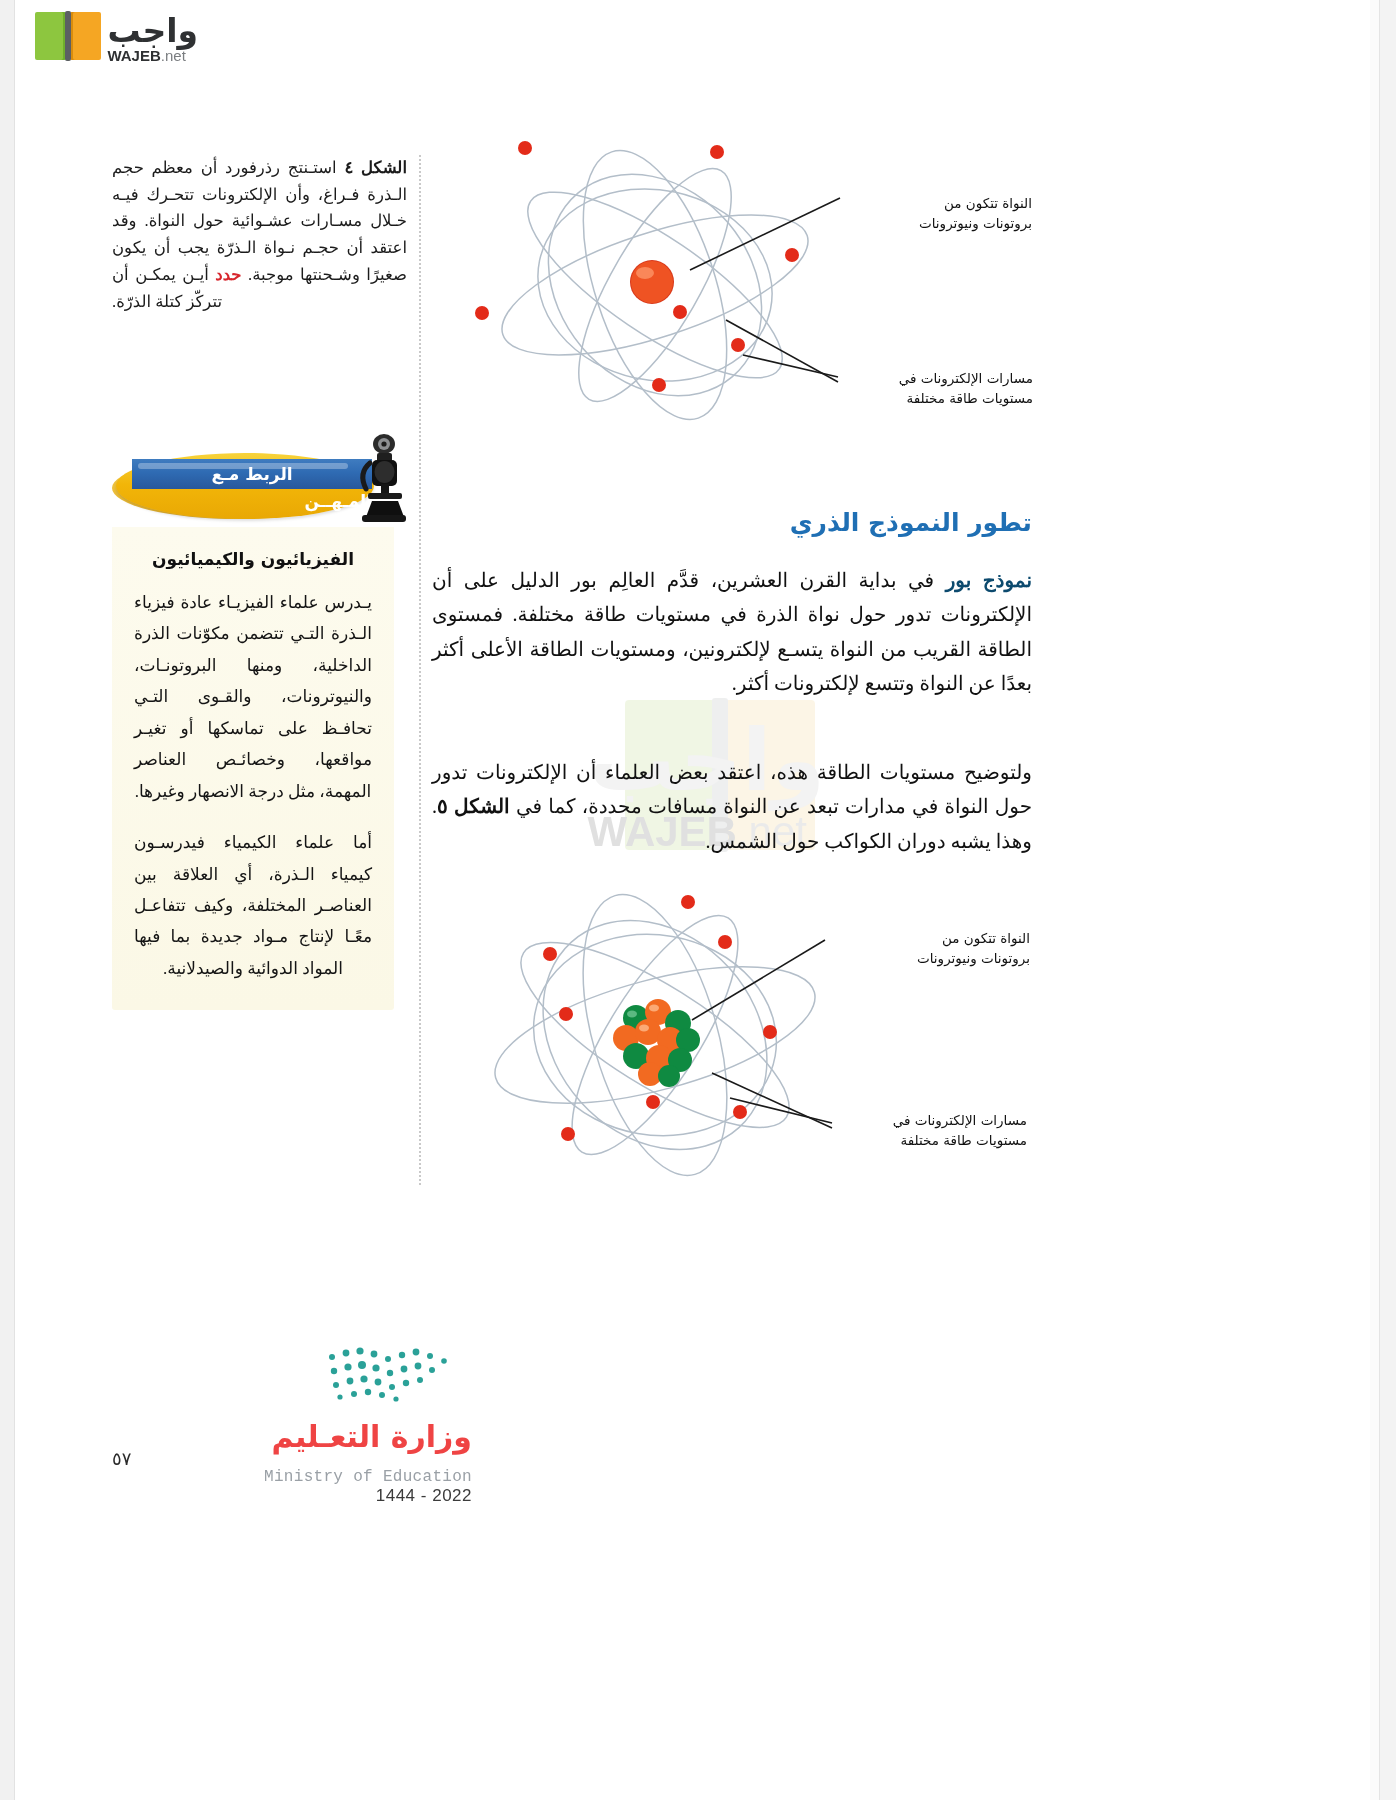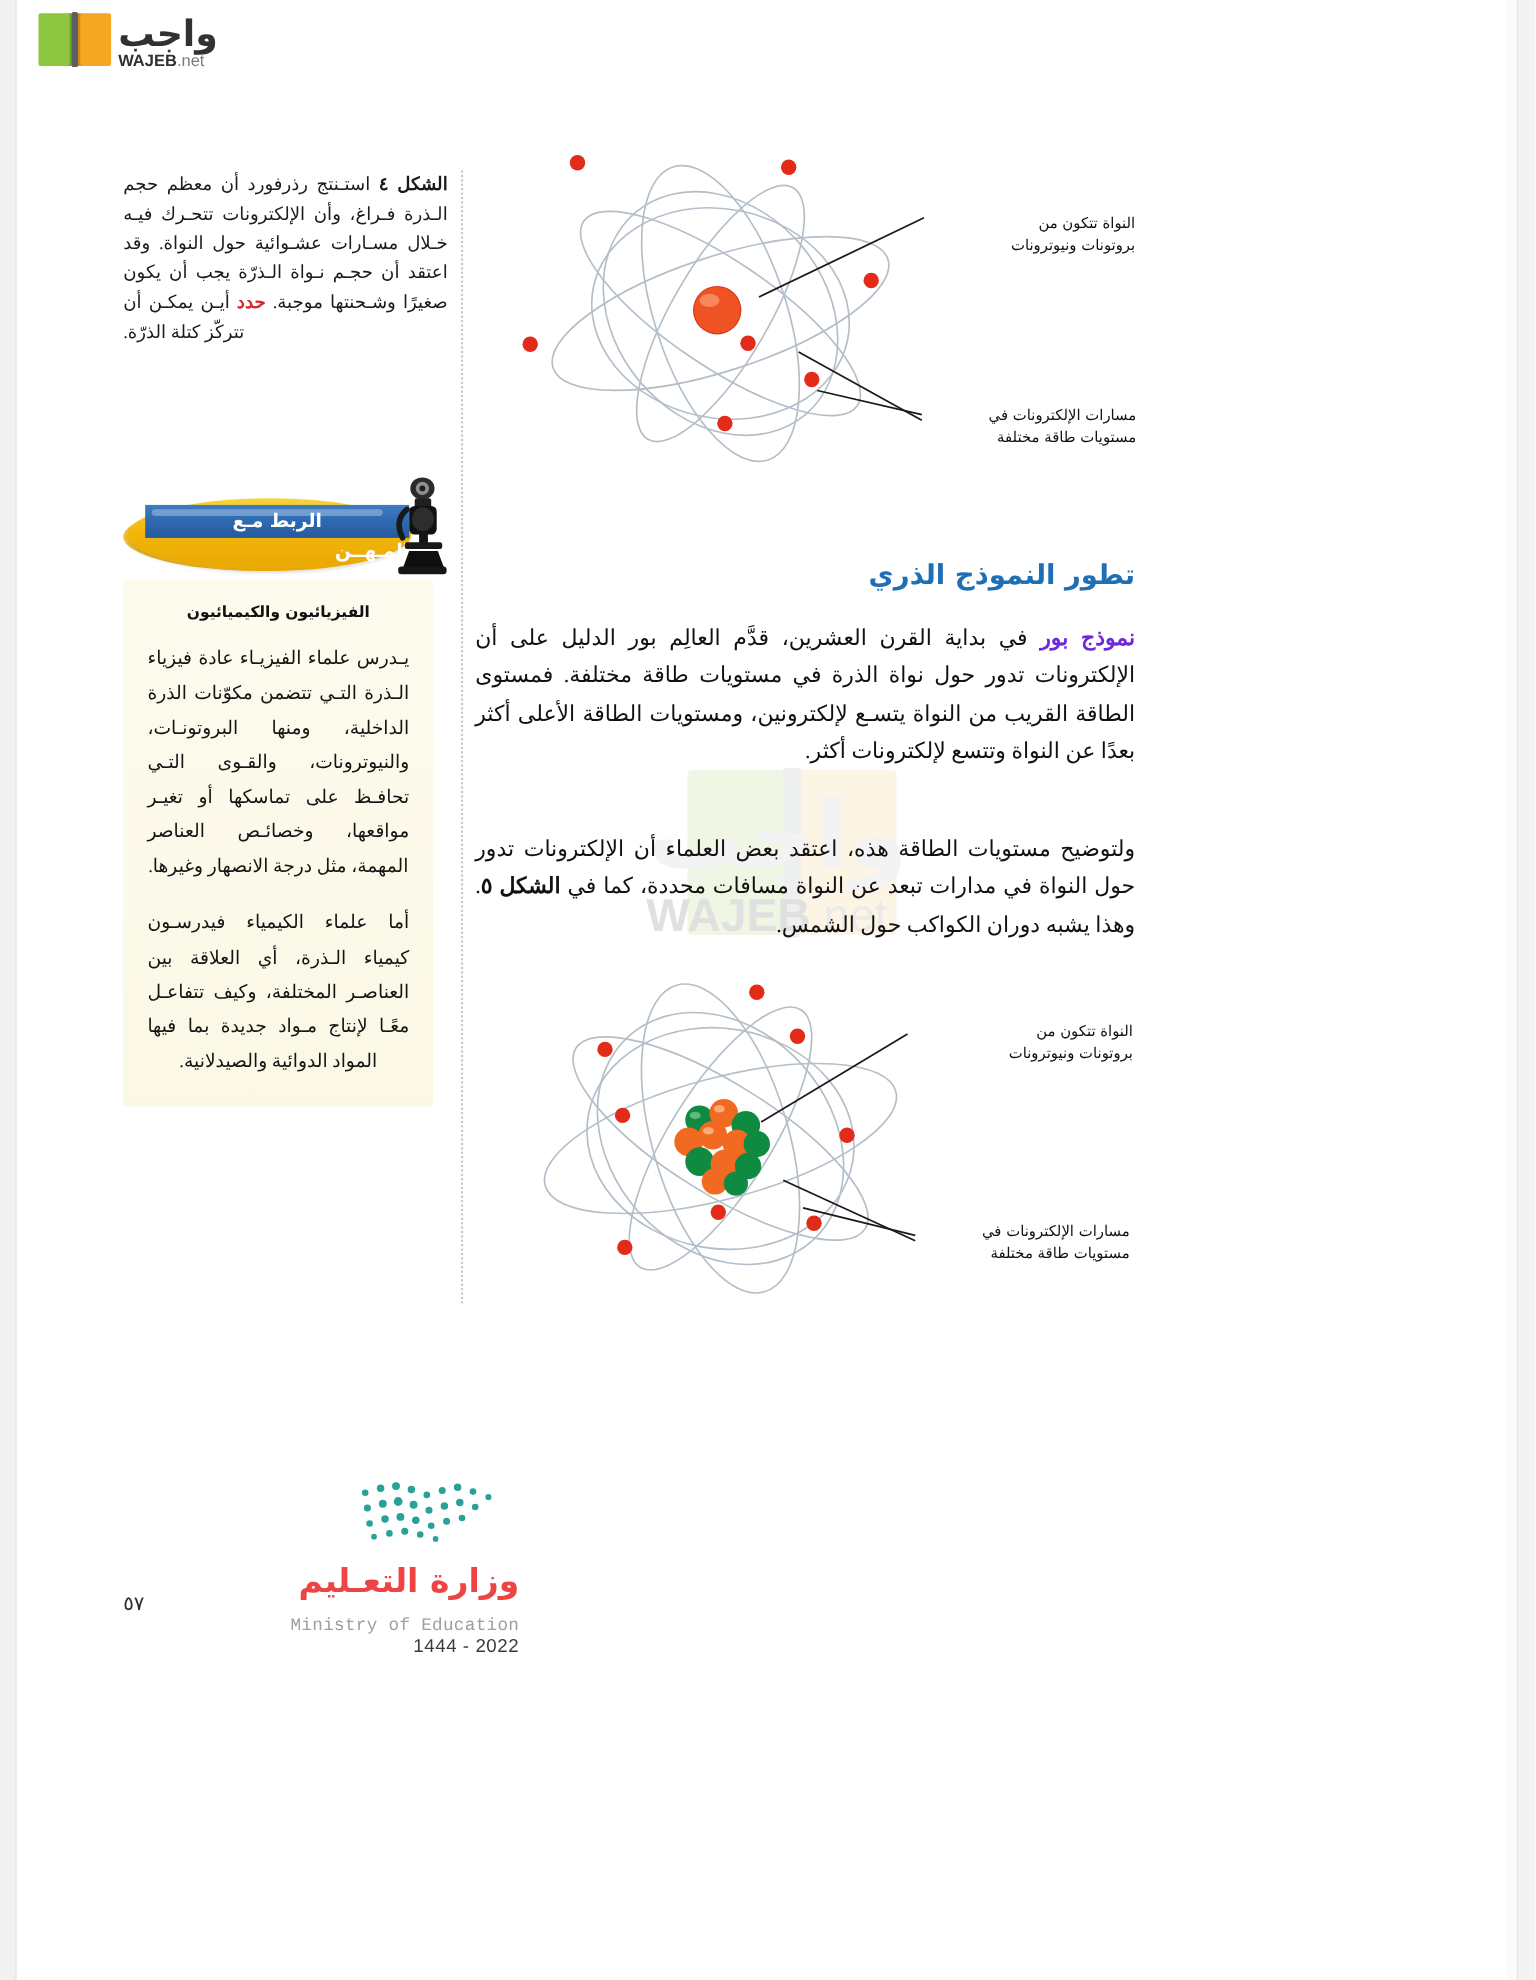--- a/index.html
+++ b/index.html
@@ -154,21 +154,21 @@
     position:absolute;right:-18px;top:-8px;width:62px;height:96px;
   }
   .cb-body{
     position:absolute;left:0;top:92px;width:282px;
     background:linear-gradient(180deg,#fdfbee 0%,#fbf8e6 100%);
     padding:22px 22px 26px 22px;box-sizing:border-box;
     border-radius:0 0 3px 3px;
   }
   .cb-title{
     font-family:"DejaVu Sans", sans-serif;
-    font-size:14px;font-weight:bold;color:#111;
+    font-size:17px;font-weight:bold;color:#111;
     text-align:center;margin-bottom:18px;direction:rtl;
   }
   .cb-para{
     font-family:"Liberation Serif", serif;
     font-size:17px;line-height:1.85;color:#141414;
     direction:rtl;text-align:justify;text-align-last:center;
     margin:0 0 20px 0;
   }
   .cb-para:last-child{margin-bottom:0;}
 
@@ -185,21 +185,21 @@
     font-size:25px;font-weight:bold;color:#1f6fb4;
     direction:rtl;text-align:right;
     margin:0;
   }
   .body-para{
     font-family:"Liberation Serif", serif;
     font-size:20px;line-height:1.72;color:#111;
     direction:rtl;text-align:justify;text-align-last:right;
     margin:0;
   }
-  .body-para .term{color:#6d28d9;font-weight:bold;}
+  .body-para .term{color:#0c4a6e;font-weight:bold;}
   .body-para .bold{font-weight:bold;}
 
   
   .diagram{position:absolute;}
   .diag-label{
     position:absolute;
     font-family:"DejaVu Sans", sans-serif;
     font-size:13.5px;line-height:1.5;color:#111;
     direction:rtl;text-align:right;white-space:nowrap;
   }

